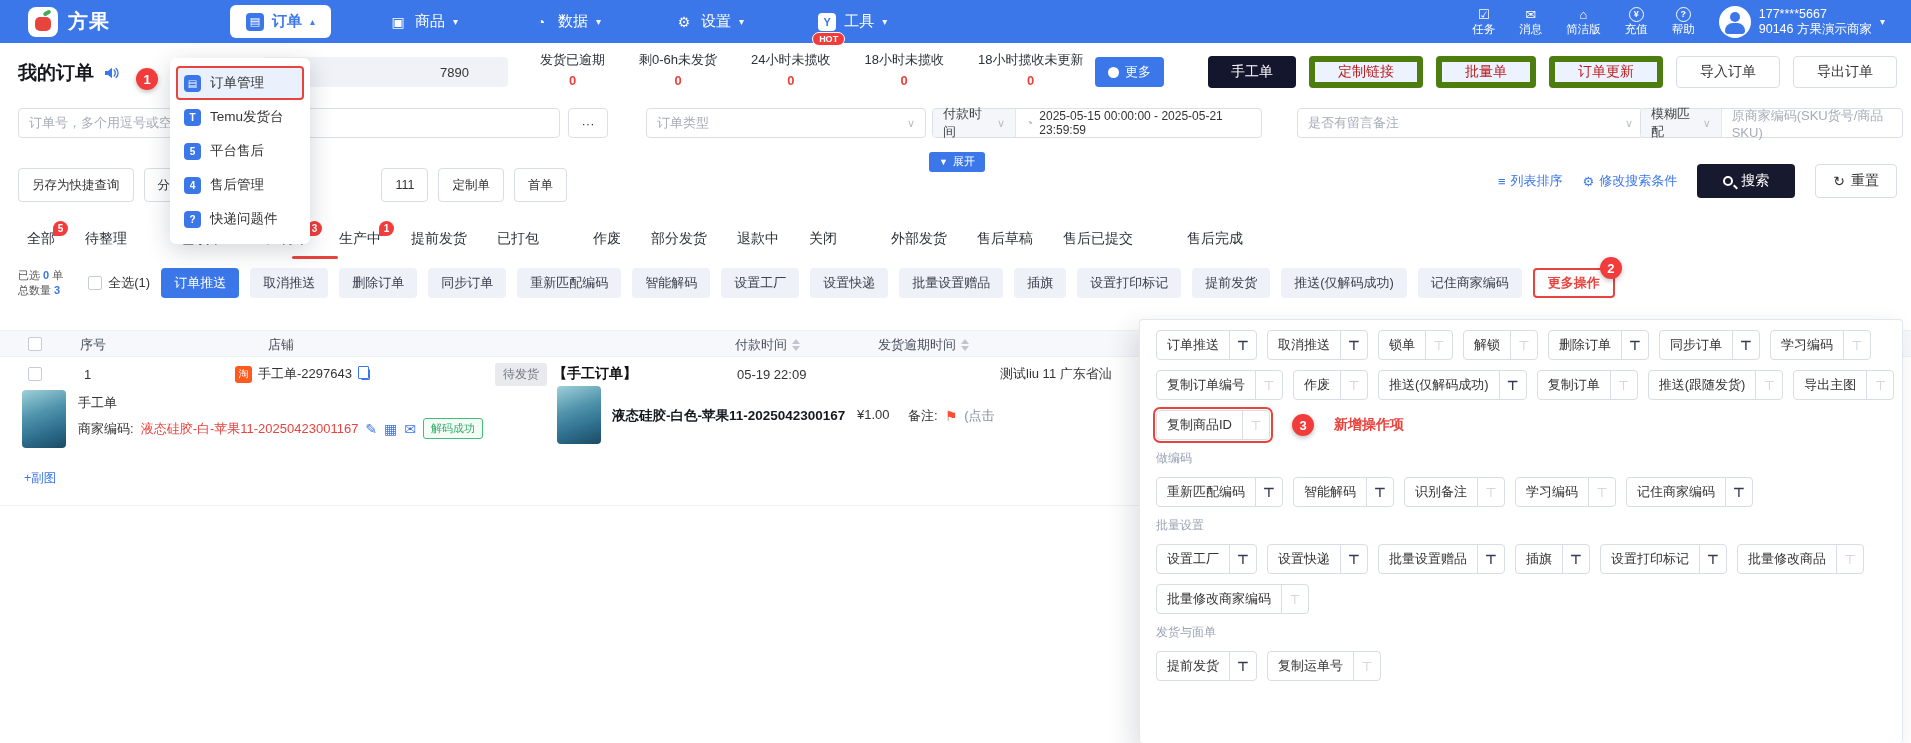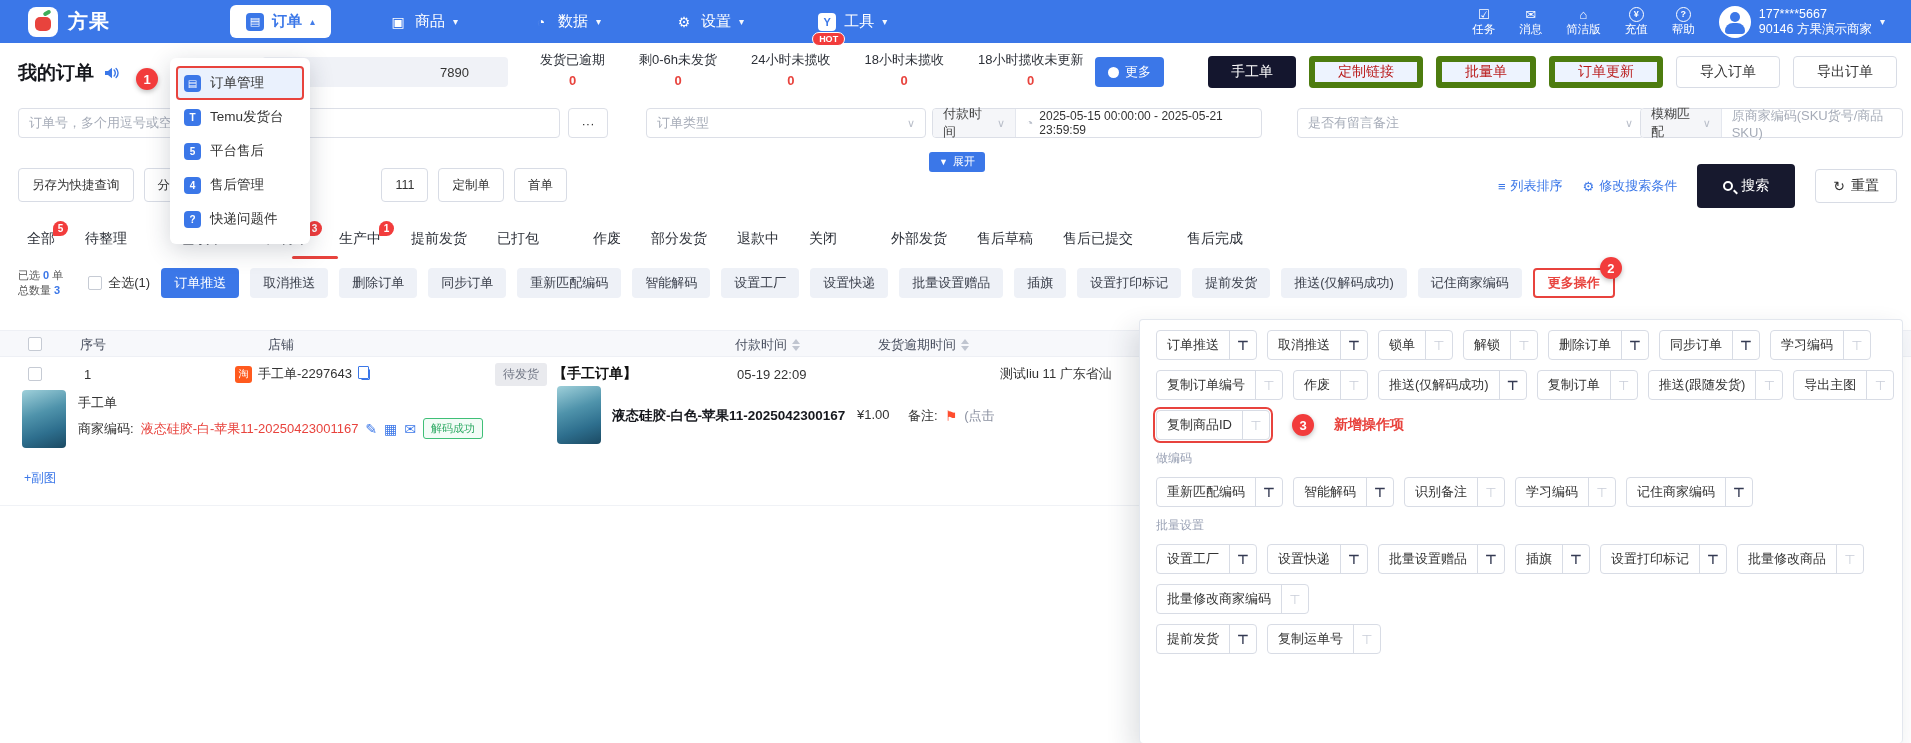--- a/index.html
+++ b/index.html
@@ -56,21 +56,21 @@
   .clock { color:#b9bec9; font-size:12px; }
 
   .expand { position:absolute; top:152px; left:929px; background:#3b77e8; color:#fff; font-size:11px; padding:2px 10px 3px; border-radius:3px; display:flex; align-items:center; gap:5px; cursor:pointer; }
 
   
   .quick { position:absolute; left:18px; top:168px; display:flex; gap:10px; }
   .qspacer { width:158px; }
   .qbtn { height:28px; padding:16px 13px; border:1px solid #d8dce5; border-radius:4px; background:#fff; font-size:12.5px; color:#333; display:flex; align-items:center; cursor:pointer; white-space:nowrap; }
   .f2-right { position:absolute; right:14px; top:164px; display:flex; align-items:center; gap:20px; }
   .linkb { color:#3b77e8; font-size:13px; display:flex; align-items:center; gap:5px; cursor:pointer; white-space:nowrap; }
-  .search-btn { height:44px; padding:0 26px; background:#17192e; color:#fff; border-radius:4px; display:flex; align-items:center; gap:8px; font-size:14px; cursor:pointer; }
+  .search-btn { height:34px; padding:0 26px; background:#17192e; color:#fff; border-radius:4px; display:flex; align-items:center; gap:8px; font-size:14px; cursor:pointer; }
   .mag { width:10px; height:10px; border:2px solid #fff; border-radius:50%; position:relative; }
   .mag::after { content:""; position:absolute; left:8px; top:8px; width:5px; height:2px; background:#fff; transform:rotate(45deg); }
   .reset-btn { height:34px; padding:0 17px; background:#fff; border:1px solid #d8dce5; border-radius:4px; color:#333; display:flex; align-items:center; gap:6px; font-size:14px; cursor:pointer; }
 
   
   .tabs { position:absolute; left:27px; top:230px; display:flex; gap:30px; font-size:14px; color:#2c3038; }
   .tab { position:relative; cursor:pointer; white-space:nowrap; }
   .tab.gap { margin-left:24px; }
   .tbadge { position:absolute; top:-9px; right:-13px; min-width:15px; height:15px; padding:0 3px; background:#f23c3c; color:#fff; font-size:10px; border-radius:8px 8px 8px 1px; display:flex; align-items:center; justify-content:center; font-weight:bold; }
   .tab-underline { position:absolute; left:292px; top:256px; width:46px; height:3px; background:#e8433d; border-radius:2px; z-index:5; }
@@ -576,20 +576,21 @@
         <span class="op-label">批量修改商品</span>
         <span class="op-pin pin-off">⊤</span>
       </div>
     </div>
     <div class="op-row">
       <div class="op-btn">
         <span class="op-label">批量修改商家编码</span>
         <span class="op-pin pin-off">⊤</span>
       </div>
     </div>
+    <div class="sec-title">发货与面单</div>
     <div class="op-row">
       <div class="op-btn">
         <span class="op-label">提前发货</span>
         <span class="op-pin pin-on">⊤</span>
       </div>
       <div class="op-btn">
         <span class="op-label">复制运单号</span>
         <span class="op-pin pin-off">⊤</span>
       </div>
     </div>

